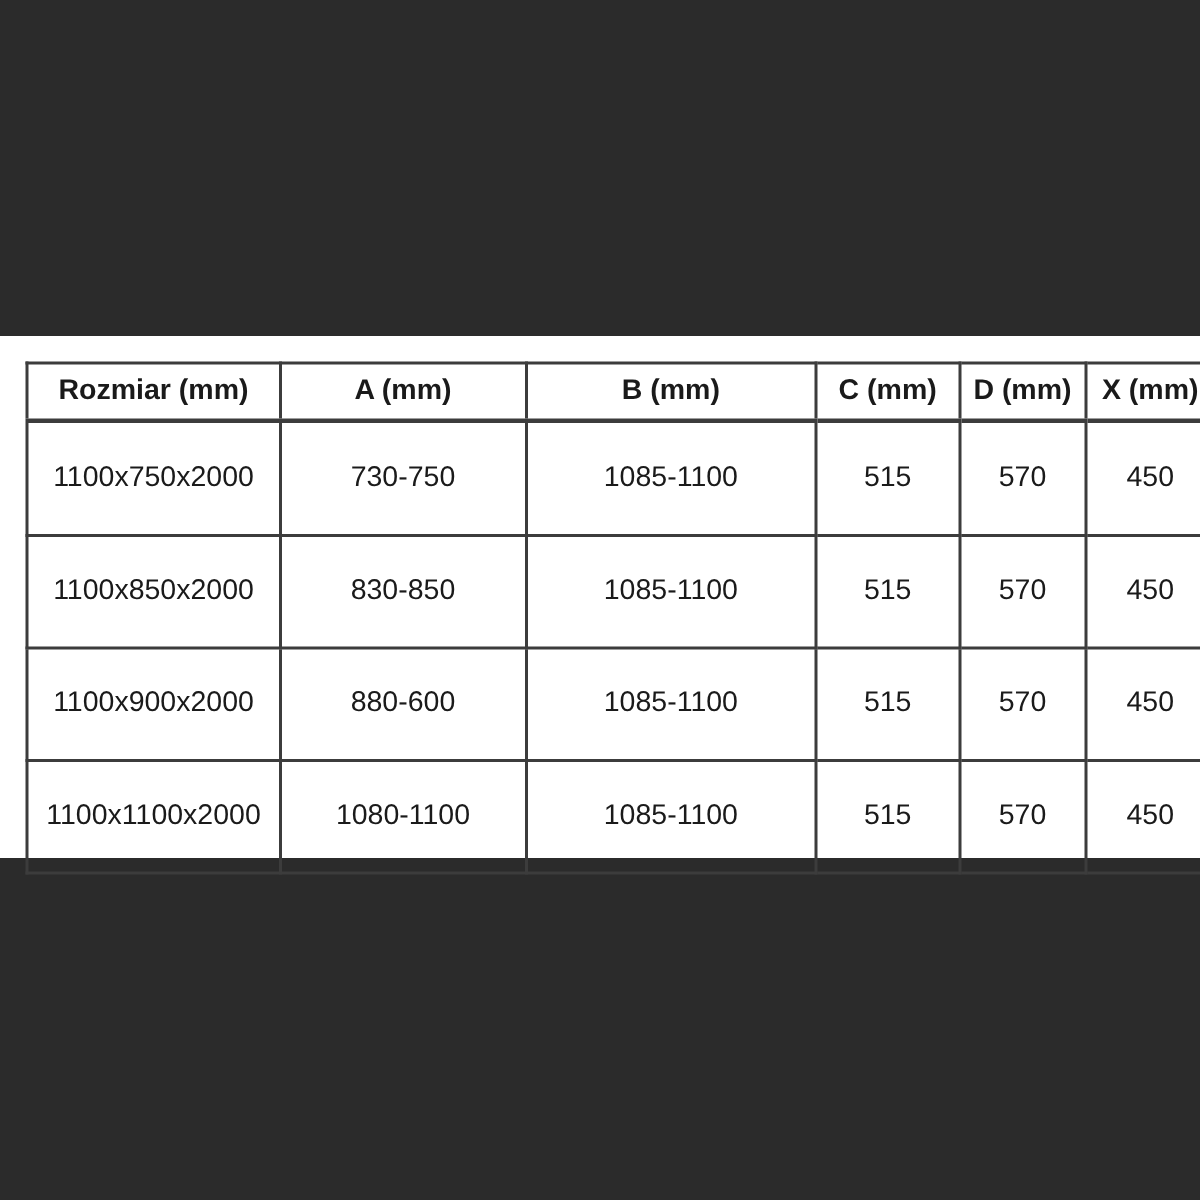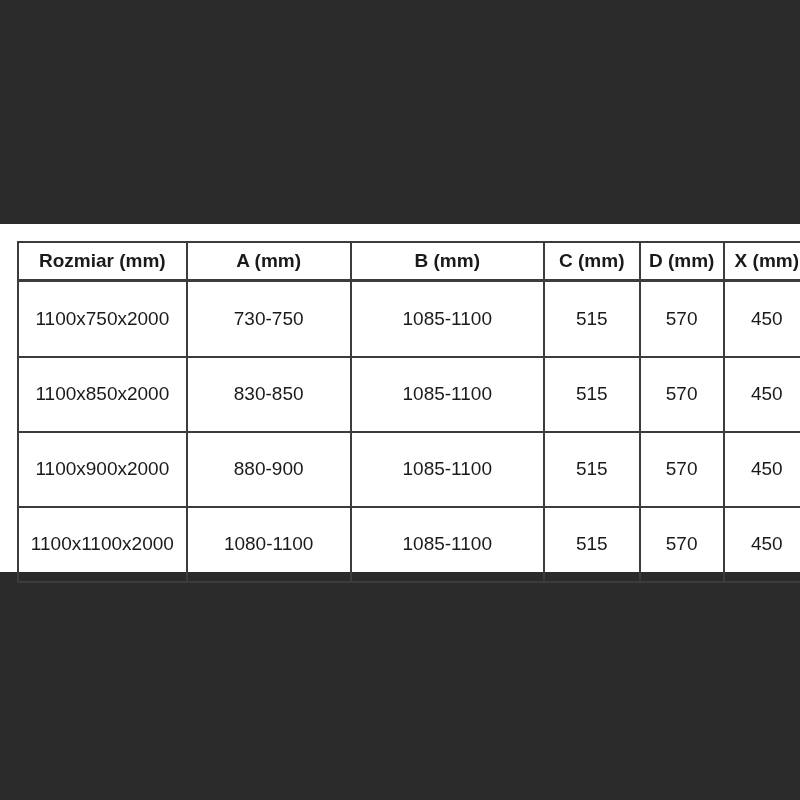--- a/index.html
+++ b/index.html
@@ -88,21 +88,21 @@
         <tr>
           <td>1100x850x2000</td>
           <td>830-850</td>
           <td>1085-1100</td>
           <td>515</td>
           <td>570</td>
           <td>450</td>
         </tr>
         <tr>
           <td>1100x900x2000</td>
-          <td>880-900</td>
+          <td>880-600</td>
           <td>1085-1100</td>
           <td>515</td>
           <td>570</td>
           <td>450</td>
         </tr>
         <tr>
           <td>1100x1100x2000</td>
           <td>1080-1100</td>
           <td>1085-1100</td>
           <td>515</td>

